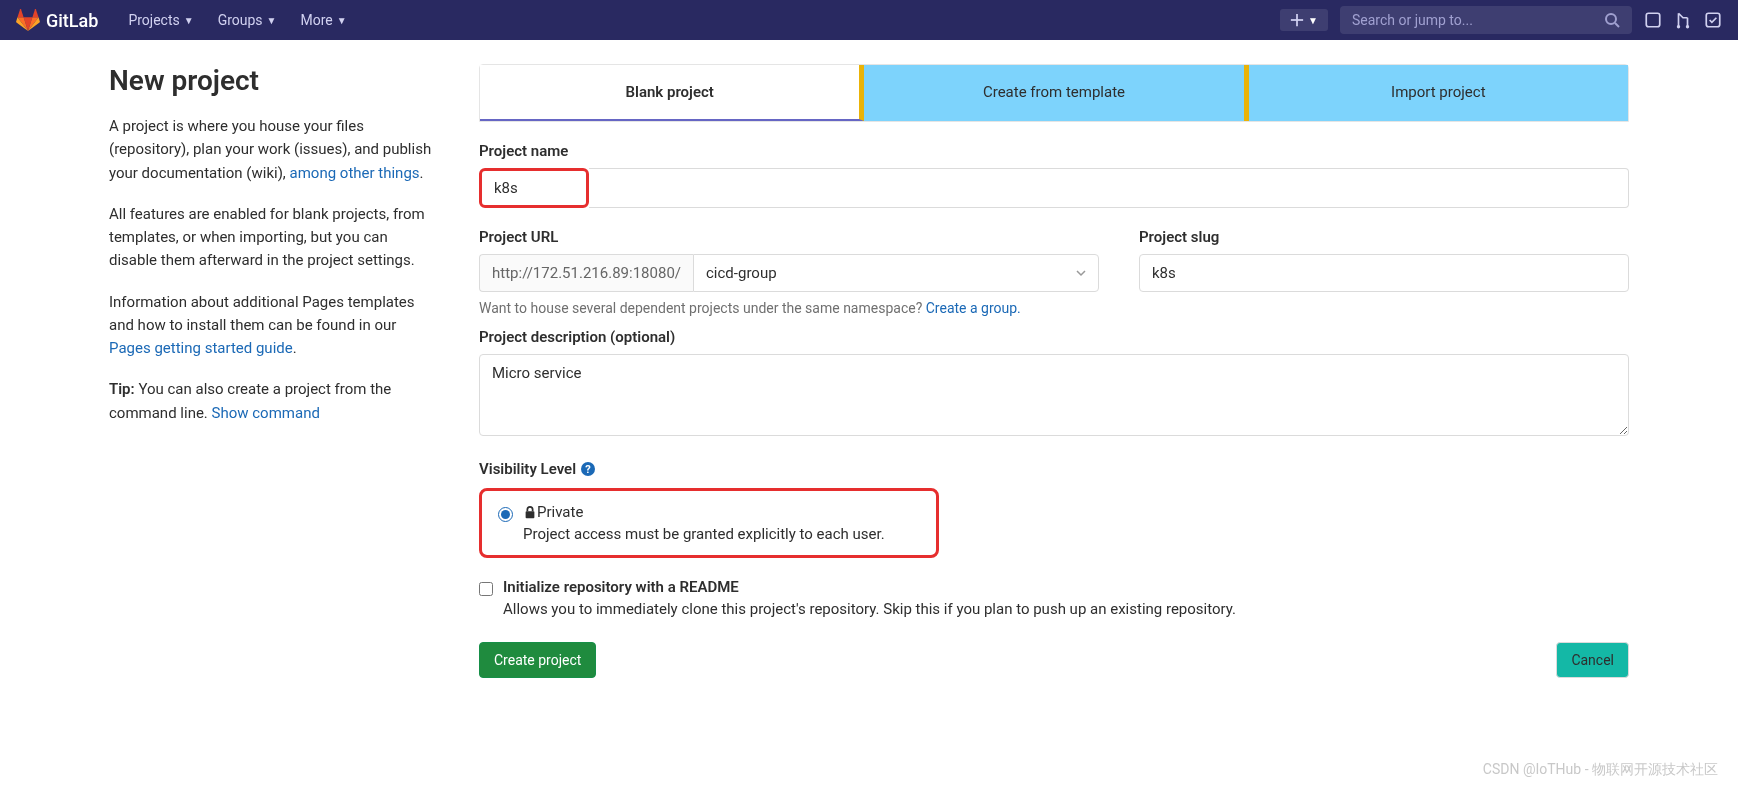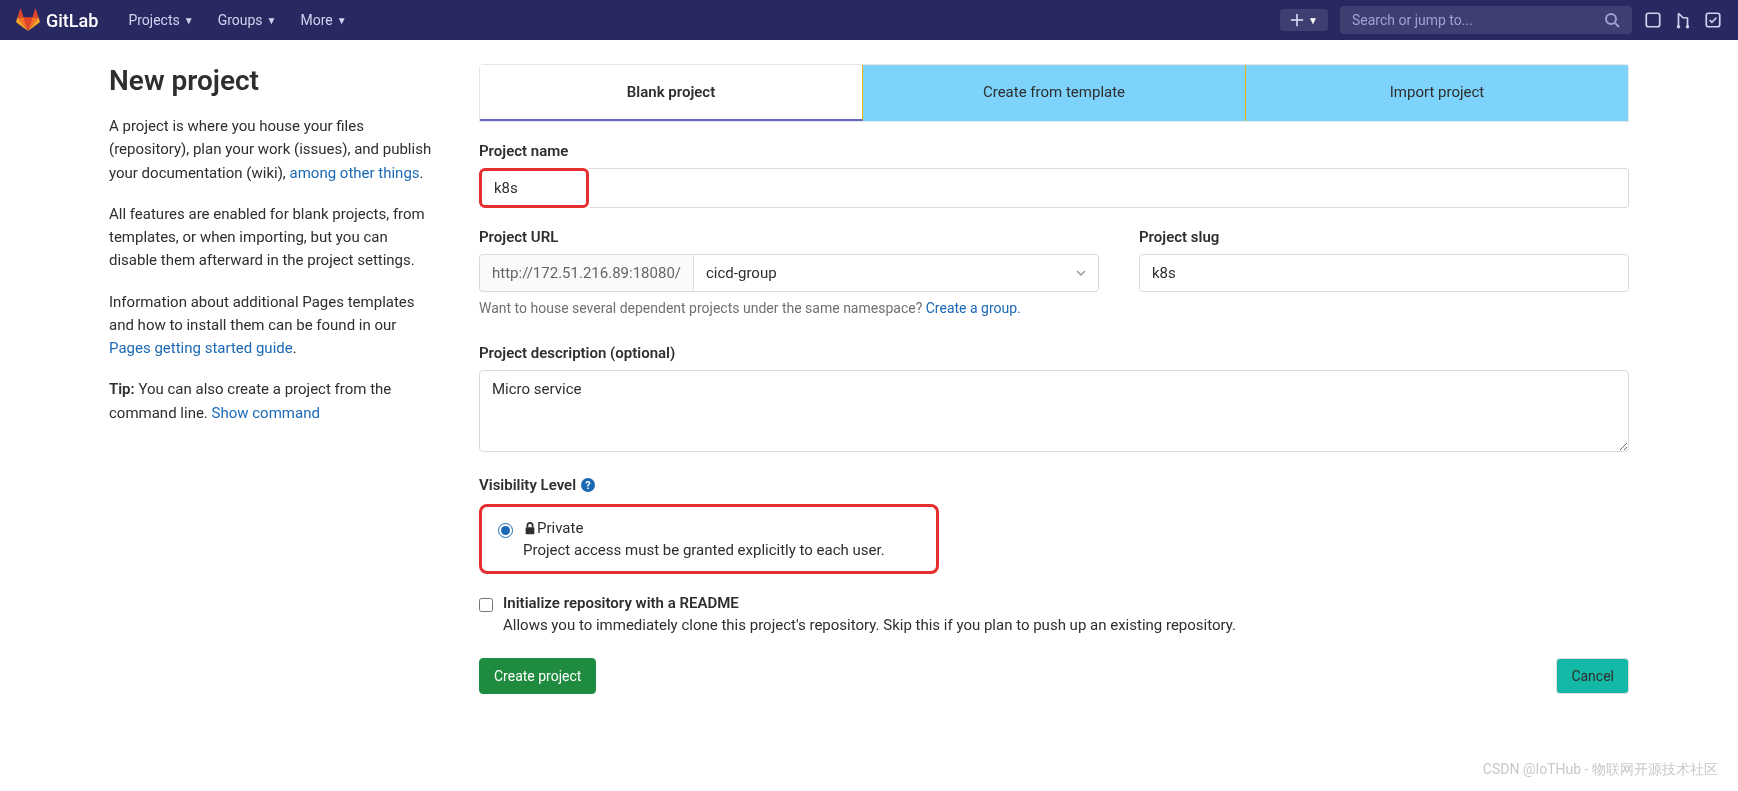--- a/index.html
+++ b/index.html
@@ -18,21 +18,21 @@
     
     .container { display: flex; max-width: 1600px; margin: 0 auto; padding: 24px 40px; gap: 40px; }
     .sidebar { width: 330px; flex-shrink: 0; }
     .sidebar h1 { font-size: 28px; font-weight: 600; margin-bottom: 18px; color: #2e2e2e; }
     .sidebar p { font-size: 15px; line-height: 1.55; margin-bottom: 18px; color: #2e2e2e; }
     .sidebar a { color: #1b69b6; text-decoration: none; }
     .tip-label { font-weight: 600; }
     
     .main { flex: 1; }
     .tabs { display: flex; border: 1px solid #e5e5e5; border-radius: 4px 4px 0 0; }
-    .tab { flex: 1; text-align: center; padding: 18px 0; font-size: 15px; cursor: pointer; color: #2e2e2e; border-right: 1px solid #eab308; }
+    .tab { flex: 1; text-align: center; padding: 18px 0; font-size: 15px; cursor: pointer; color: #2e2e2e; border-right: 5px solid #eab308; }
     .tab:last-child { border-right: none; }
     .tab.active { font-weight: 600; border-bottom: 2px solid #6666c4; background: #fff; }
     .tab:not(.active) { background: #7dd3fc; }
     
     .form { padding: 20px 0; }
     .form-group { margin-bottom: 20px; }
     .form-label { display: block; font-weight: 600; font-size: 15px; margin-bottom: 8px; }
     .form-input { width: 100%; border: 1px solid #dbdbdb; border-radius: 4px; padding: 9px 12px; font-size: 15px; color: #2e2e2e; }
     .form-textarea { width: 100%; border: 1px solid #dbdbdb; border-radius: 4px; padding: 9px 12px; font-size: 15px; height: 82px; resize: vertical; color: #2e2e2e; font-family: inherit; }
     
@@ -171,21 +171,21 @@
             </div>
           </div>
           <div class="helper-text"><span>Want to house several dependent projects under the same namespace? </span><a href="#">Create a group.</a></div>
         </div>
         <div class="slug-col">
           <label class="form-label">Project slug</label>
           <input class="form-input" value="k8s" style="">
         </div>
       </div>
 
-      <div class="form-group" style="margin-top:28px;">
+      <div class="form-group" style="margin-top:12px;">
         <label class="form-label">Project description (optional)</label>
         <textarea class="form-textarea" style="">Micro service</textarea>
       </div>
 
       <div class="form-group">
         <div class="visibility-label">
           <span>Visibility Level</span>
           <svg class="help-icon" viewBox="0 0 16 16">
               <circle cx="8" cy="8" r="7" fill="#1b69b6"></circle>
               <text x="8" y="12" text-anchor="middle" fill="#fff" font-size="11" font-weight="bold">?</text>

